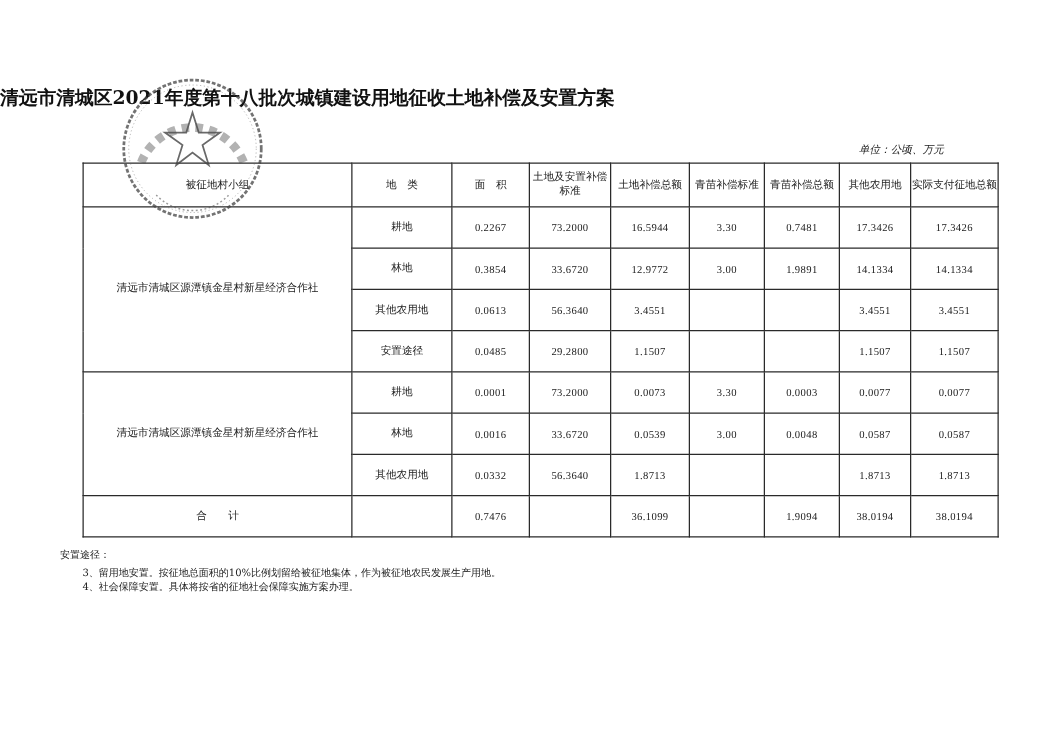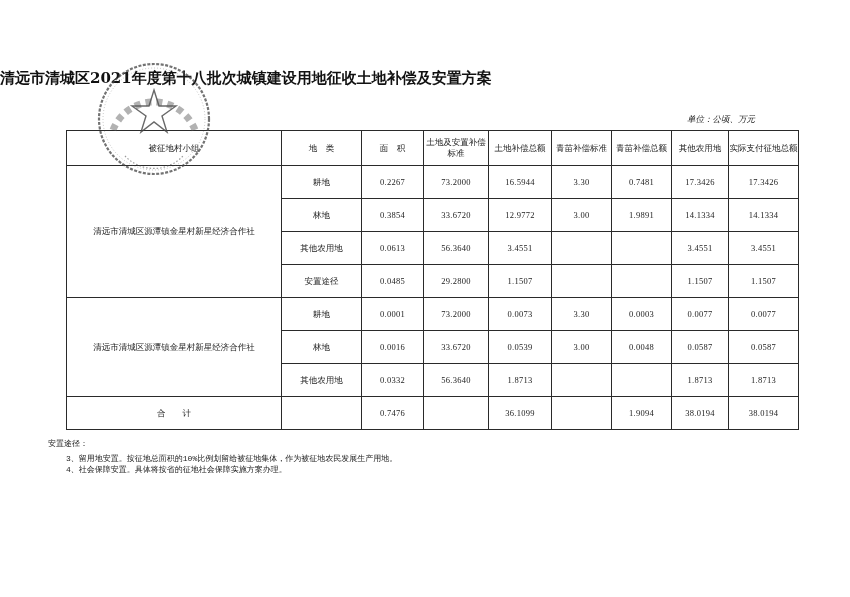--- a/index.html
+++ b/index.html
@@ -19,21 +19,21 @@
     table-layout: fixed; width: 732px;
   }
   table.main td, table.main th {
     border: 1.3px solid #2a2a2a; font-size: 8.5px; font-weight: normal;
     text-align: center; vertical-align: middle; padding: 0; line-height: 11px; color: #222;
   }
   table.main th { height: 34px; }
   table.main td { height: 32px; }
   .num { font-family: Liberation Serif, serif; font-size: 8.5px; letter-spacing: 0.3px; }
   .notes {
-    position: absolute; left: 48px; top: 438px; width: 740px; font-size: 8px; line-height: 11px; color: #222; font-family: Liberation Mono, monospace;
+    position: absolute; left: 48px; top: 438px; width: 740px; font-size: 8px; line-height: 11px; color: #222;
   }
   .notes .head { margin-bottom: 4px; }
   .notes .p { text-indent: 18px; margin: 0; }
   .seal {
     position: absolute; left: 95px; top: 60px; width: 118px; height: 118px; pointer-events: none;
   }
 </style>
 </head>
 <body>
 

